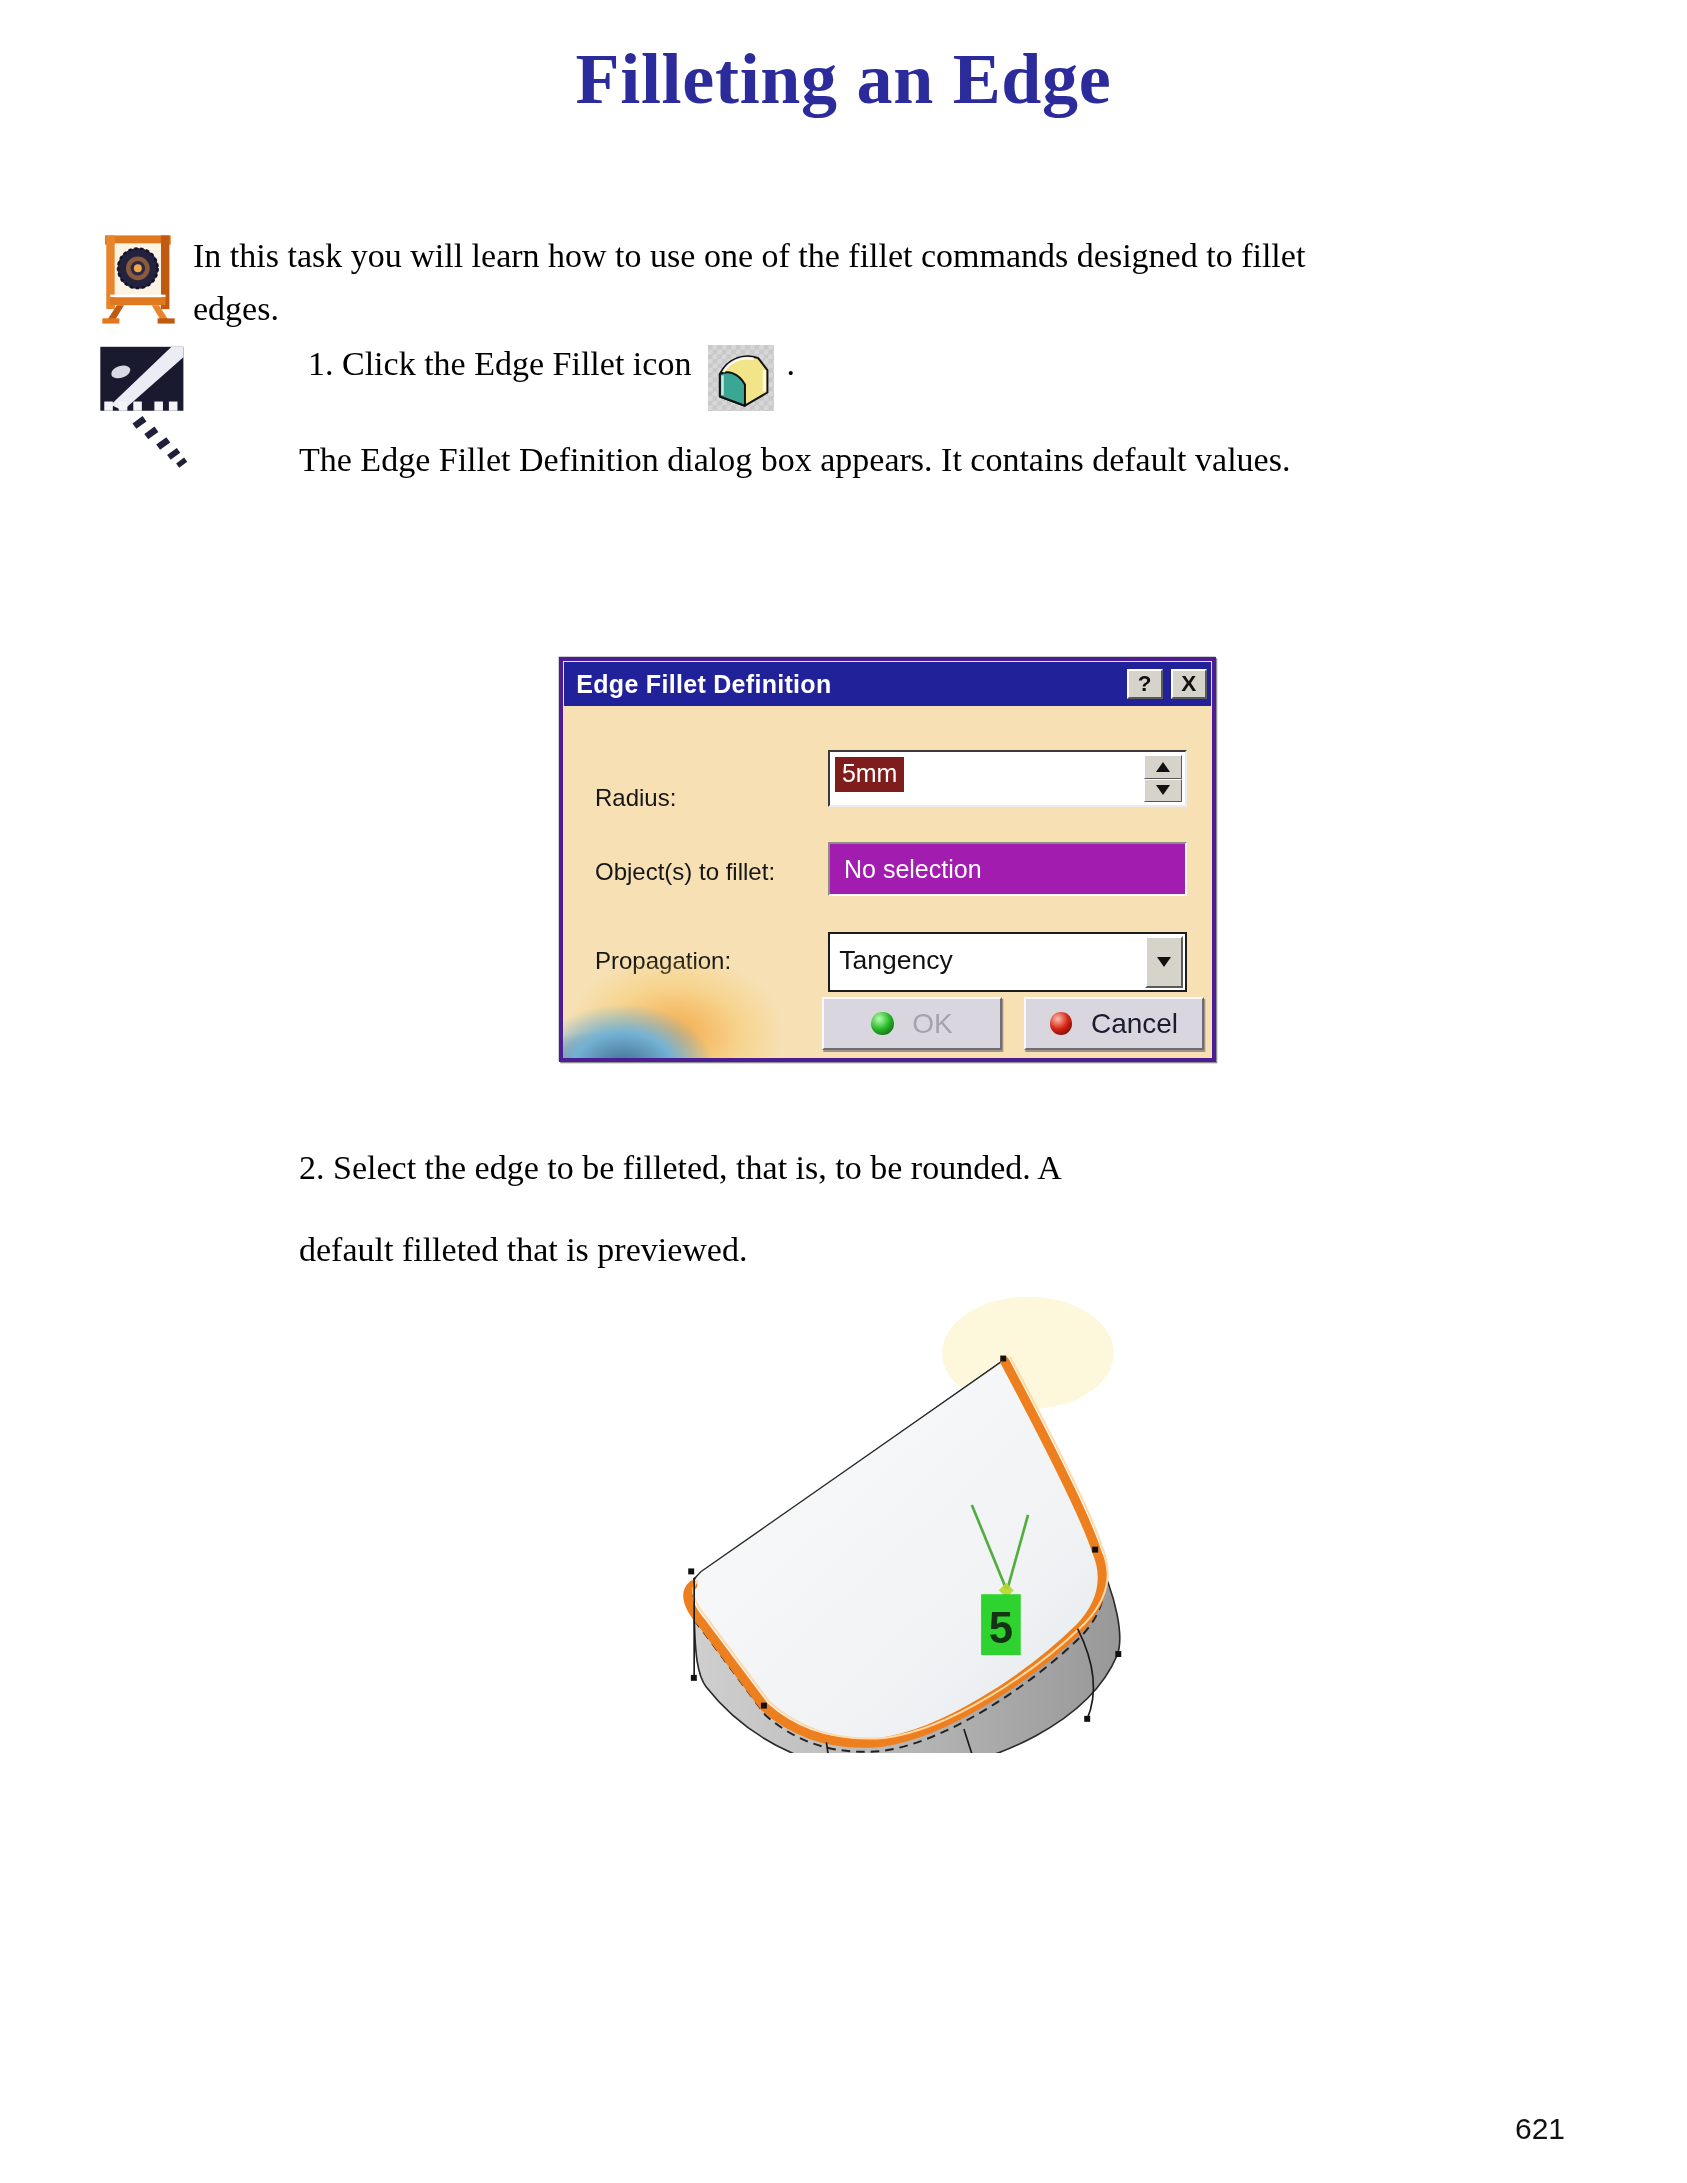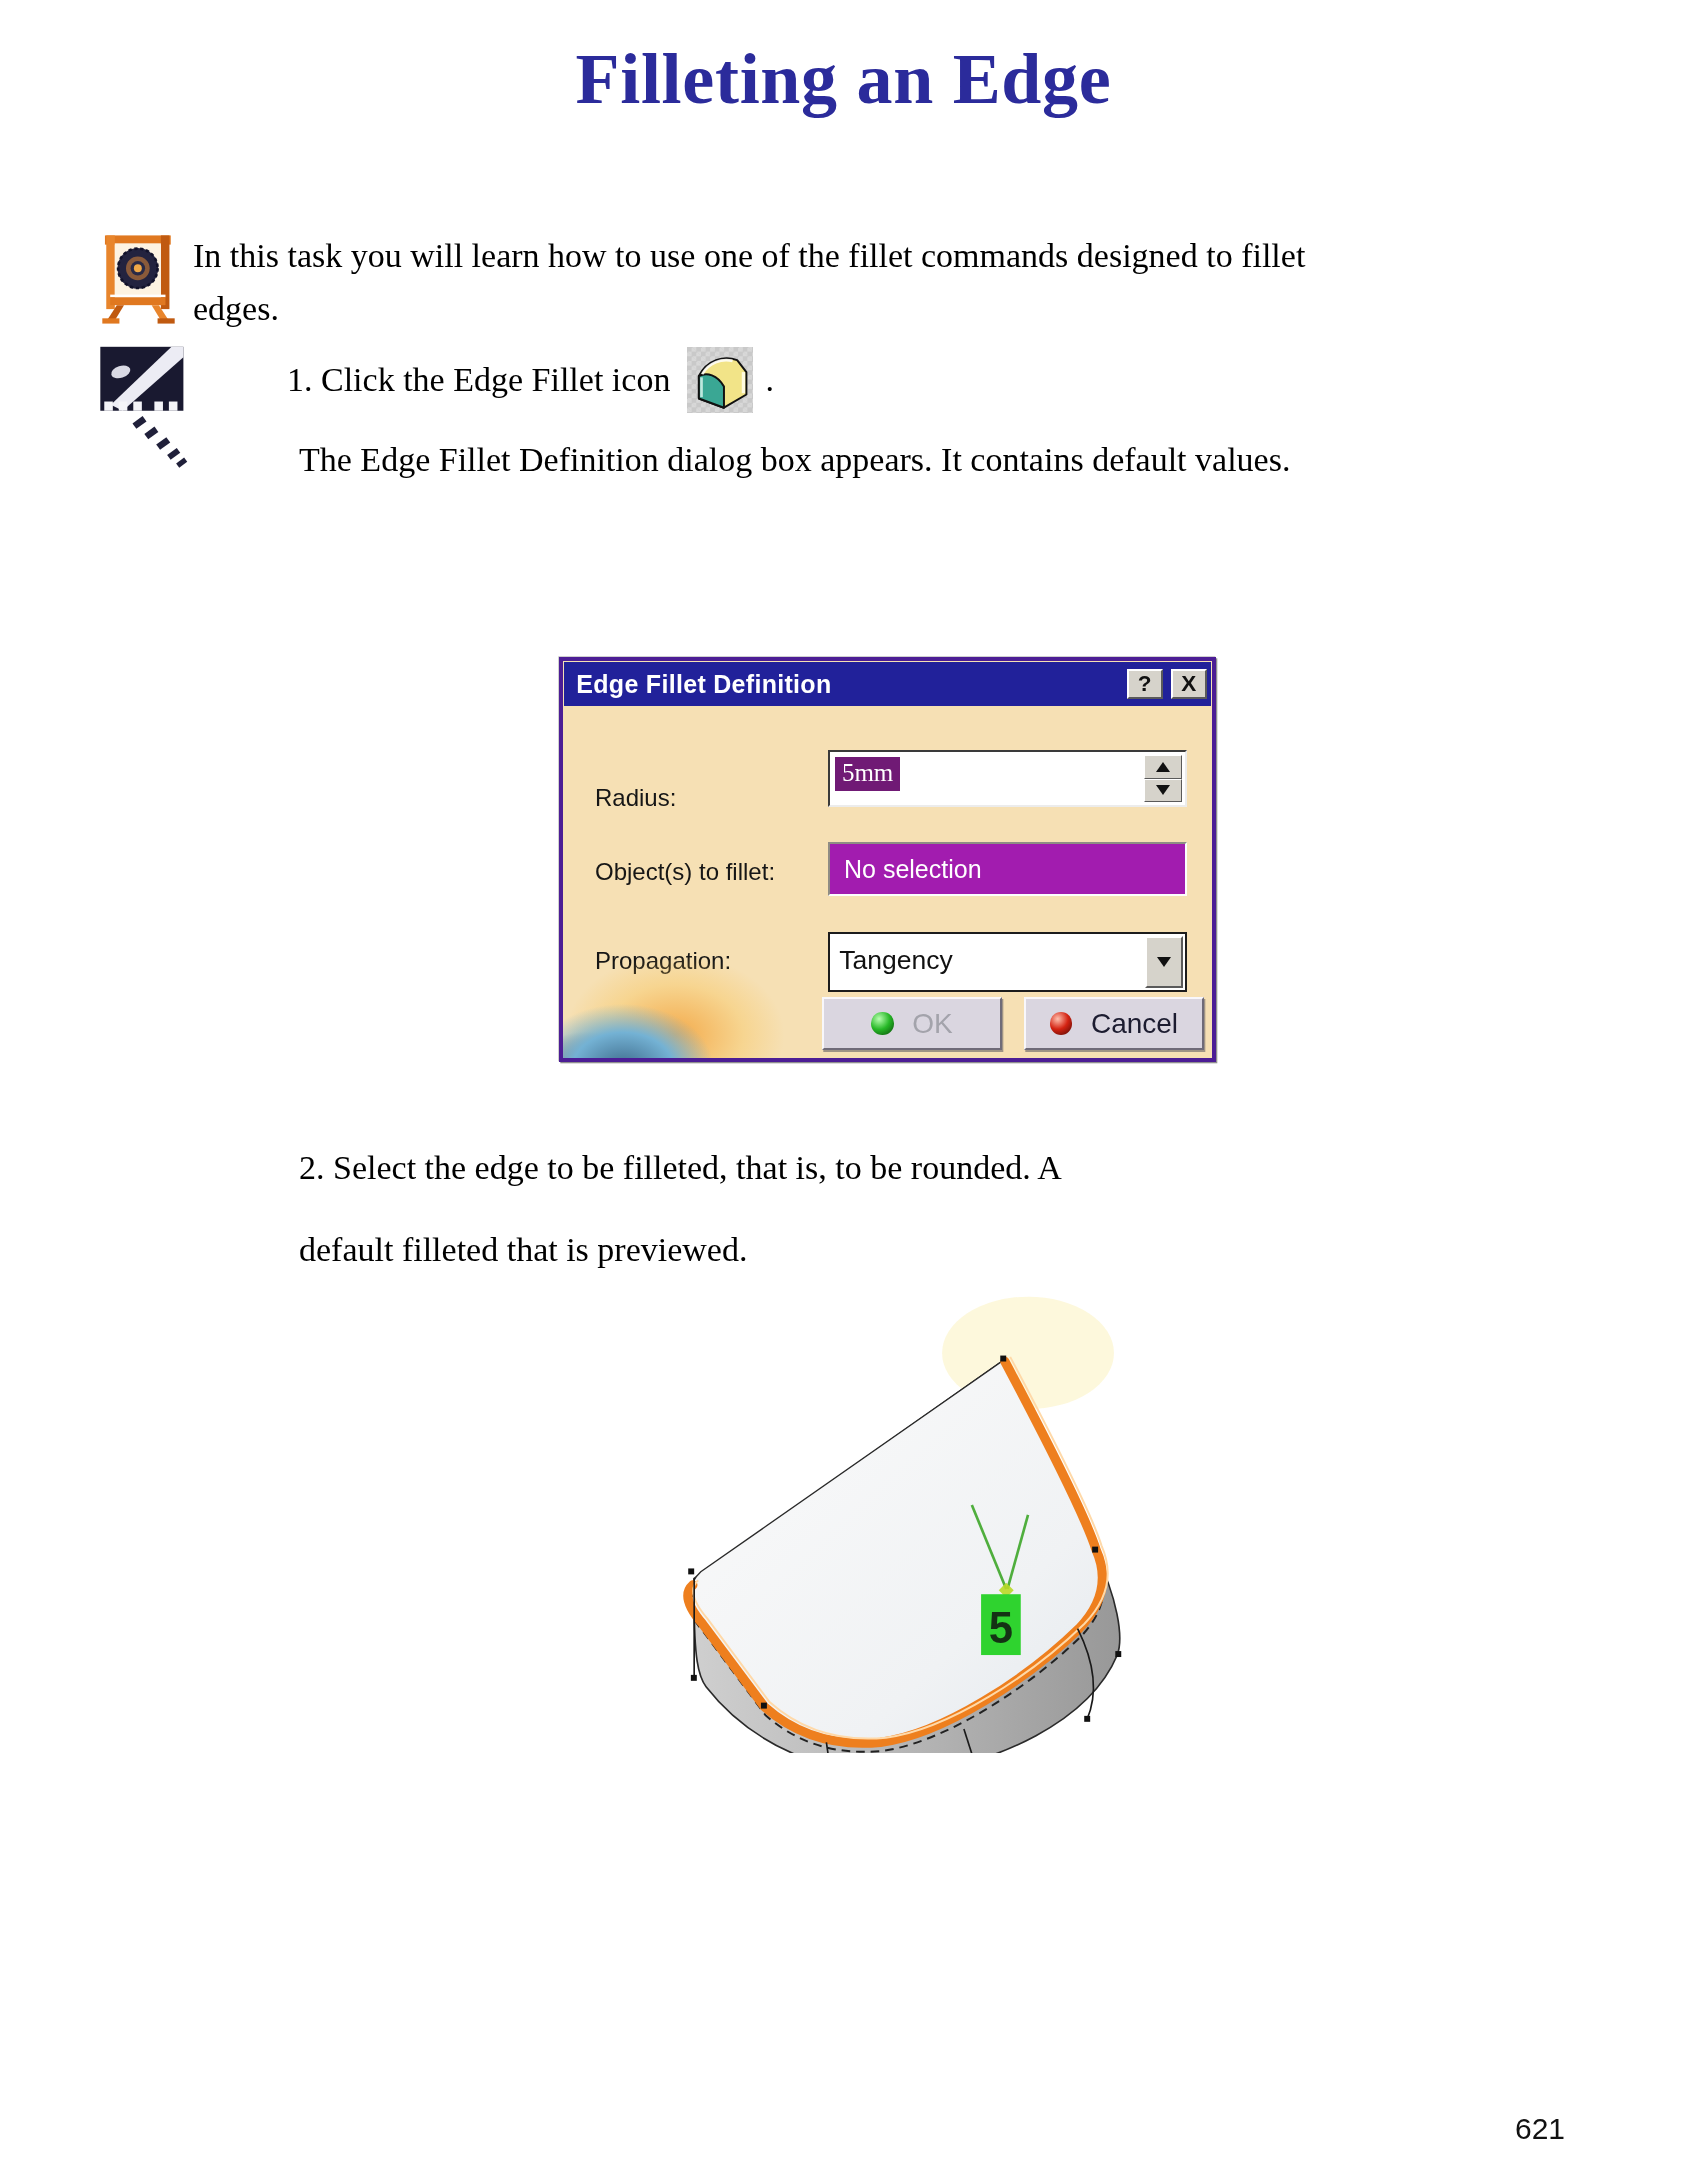--- a/index.html
+++ b/index.html
@@ -10,22 +10,22 @@
   
   .doc-title{
     position:absolute;top:38px;left:0;width:100%;text-align:center;
     font-size:72px;font-weight:bold;color:#2b2b9b;letter-spacing:0.7px;
   }
   .intro-text{
     position:absolute;left:193px;top:229px;width:1244px;
     font-size:34px;line-height:53px;
   }
   .step1-row{
-    position:absolute;left:287px;top:345px;height:70px;
-    display:flex;align-items:center;font-size:34px;
+    position:absolute;left:308px;top:345px;height:70px;
+    display:flex;font-size:34px;
   }
   .step1-row .fillet-icon-box{margin-left:17px;margin-right:12px;}
   .step1-note{position:absolute;left:299px;top:441px;font-size:34px;}
   .step2-line1{position:absolute;left:299px;top:1149px;font-size:34px;}
   .step2-line2{position:absolute;left:299px;top:1231px;font-size:34px;}
   .step3-line{position:absolute;left:299px;top:1883px;font-size:34px;}
   .page-number{
     position:absolute;left:1515px;top:2112px;font-size:30px;
     font-family:"Liberation Sans", sans-serif;color:#111;
   }
@@ -62,21 +62,21 @@
   .dlg-label{position:absolute;left:32px;font-size:24px;color:#161616;}
   .lbl-radius{top:123px;}
   .lbl-objects{top:197px;}
   .lbl-propagation{top:286px;}
   .field-radius{
     position:absolute;left:265px;top:89px;width:359px;height:57px;background:#fff;
     border:2px solid;border-color:#3a3a3a #ececec #ececec #3a3a3a;box-sizing:border-box;
   }
   .radius-selection{
     display:inline-block;margin:5.3px 0 0 5.3px;padding:1.3px 6.6px 4px 6.6px;
-    background:#701a75;color:#fff;font-size:25px;font-family:Liberation Serif, serif;
+    background:#7f1d1d;color:#fff;font-size:25px;
   }
   .spinner{position:absolute;right:3.3px;top:3.3px;bottom:3.3px;width:38px;display:flex;flex-direction:column;}
   .spin-btn{
     flex:1;background:#d6d3cb;border:1.3px solid;border-color:#ffffff #5a5a5a #5a5a5a #ffffff;
     display:flex;align-items:center;justify-content:center;box-sizing:border-box;
   }
   .tri-up{width:0;height:0;border-left:7.3px solid transparent;border-right:7.3px solid transparent;border-bottom:10px solid #111;}
   .tri-down{width:0;height:0;border-left:7.3px solid transparent;border-right:7.3px solid transparent;border-top:10px solid #111;}
   .field-objects{
     position:absolute;left:265px;top:181px;width:359px;height:54px;

